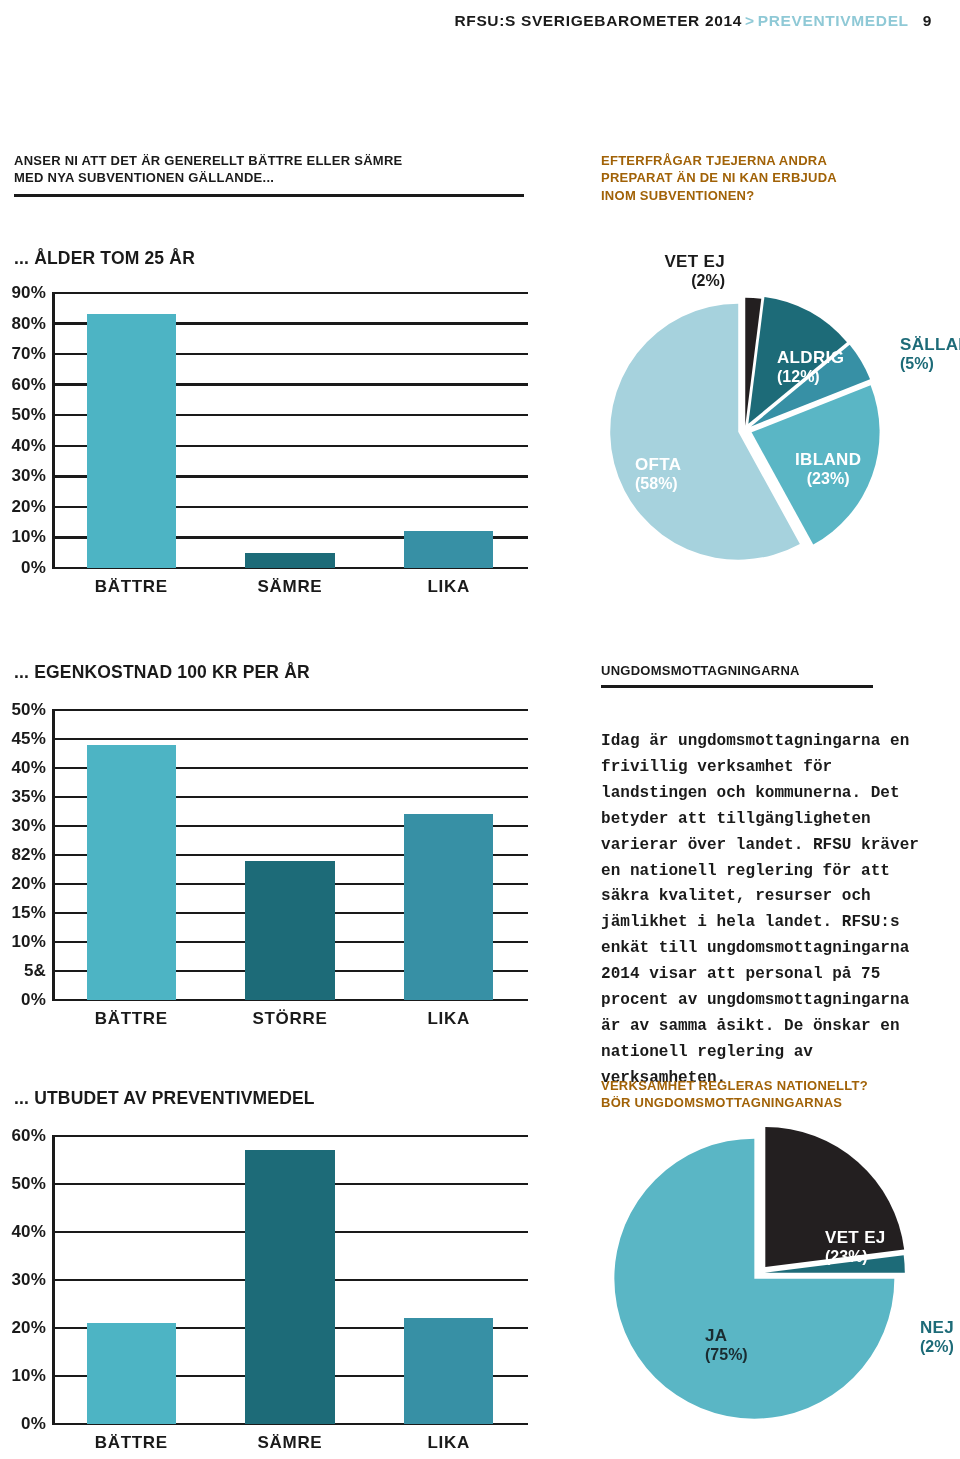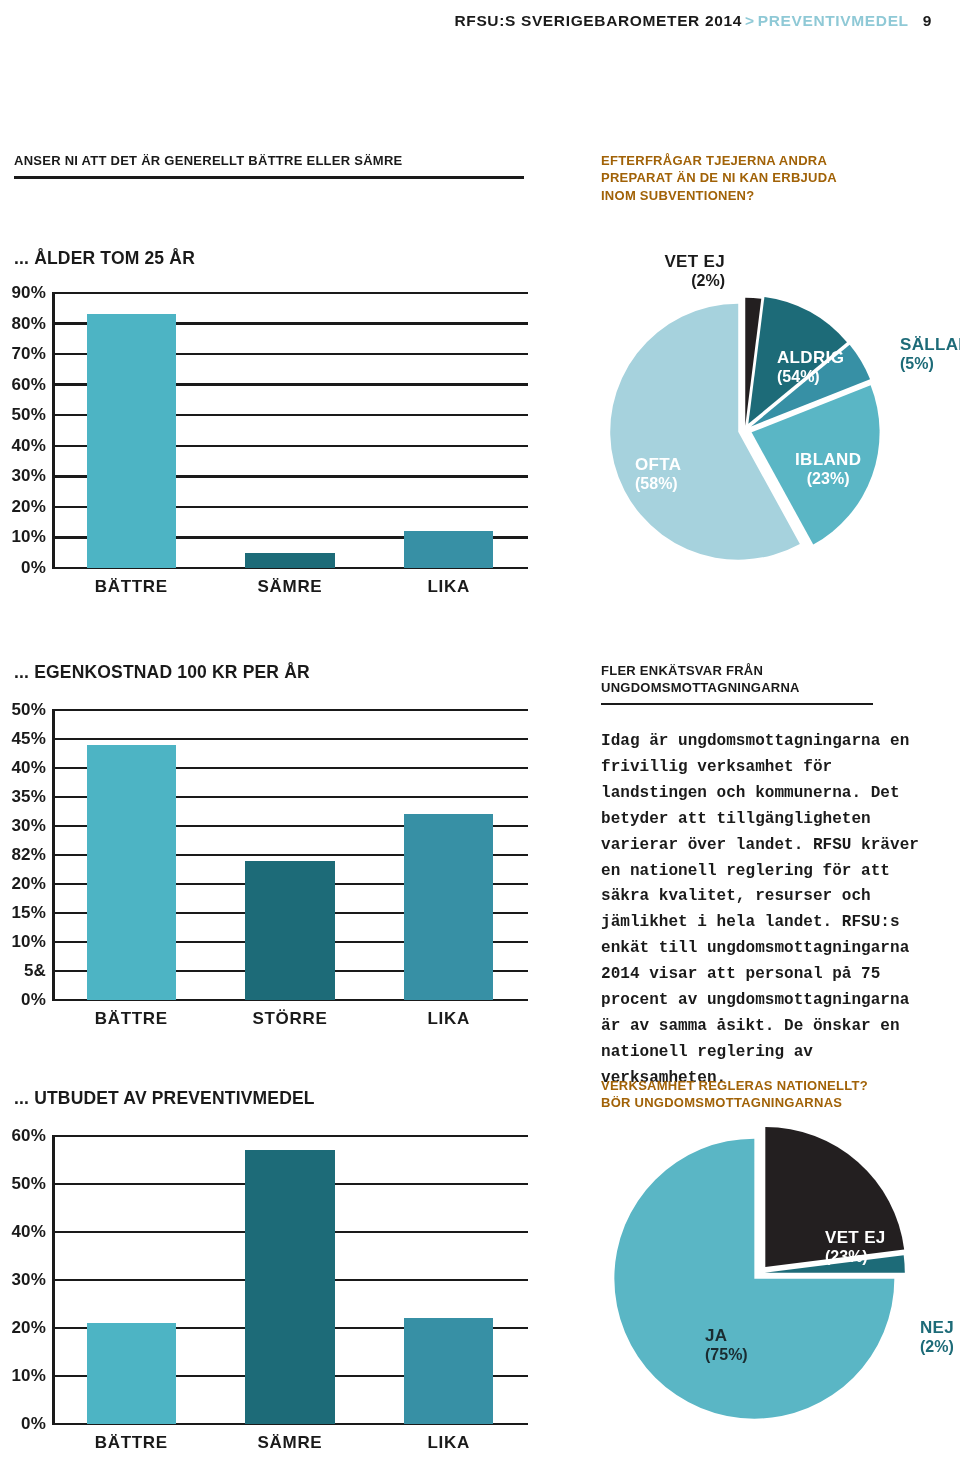--- a/index.html
+++ b/index.html
@@ -61,20 +61,21 @@
 </style>
 </head>
 <body>
 
 <div class="pg-header">
   <span class="hdr-dark">RFSU:S SVERIGEBAROMETER 2014</span><span class="hdr-chev">&gt;</span><span class="hdr-accent">PREVENTIVMEDEL</span><span class="hdr-page">9</span>
 </div>
 
 <div style="position:absolute;left:14px;top:152px;width:510px;">
   <div class="q-head dark">ANSER NI ATT DET ÄR GENERELLT BÄTTRE ELLER SÄMRE</div>
+  <div class="q-head dark">MED NYA SUBVENTIONEN GÄLLANDE...</div>
   <div class="rule" style="margin-top:7px;width:510px;"></div>
 </div>
 
 <div style="position:absolute;left:601px;top:152px;width:350px;">
   <div class="q-head teal">EFTERFRÅGAR TJEJERNA ANDRA</div>
   <div class="q-head teal">PREPARAT ÄN DE NI KAN ERBJUDA</div>
   <div class="q-head teal">INOM SUBVENTIONEN?</div>
 </div>
 
 <div class="barchart" id="chart0" style="left:0;top:248px;width:540px;height:345px;">
@@ -120,21 +121,21 @@
       <path d="M 156.58616538267958 132.37116544171704 L 275.5975555763758 85.25122269807827 A 128 128 0 0 1 218.25063566769916 244.53842048733156 Z" fill="#5ab6c5"></path>
       <path d="M 143.2199178720996 131.74082921015398 L 204.8843881571192 243.9080842557685 A 128 128 0 1 1 143.21991787209956 3.7408292101539757 Z" fill="#a6d2dd"></path>
     </svg>
   <div>
       <div class="pie-lbl" style="left: 130px; top: -48px; color: rgb(26, 26, 26); text-align: right; transform: translateX(-100%);">
         <span class="l1">VET EJ</span>
         <span class="l2">(2%)</span>
       </div>
       <div class="pie-lbl" style="left: 182px; top: 48px; color: rgb(255, 255, 255);">
         <span class="l1">ALDRIG</span>
-        <span class="l2">(54%)</span>
+        <span class="l2">(12%)</span>
       </div>
       <div class="pie-lbl" style="left: 305px; top: 35px; color: rgb(29, 107, 120);">
         <span class="l1">SÄLLAN</span>
         <span class="l2">(5%)</span>
       </div>
       <div class="pie-lbl" style="left: 200px; top: 150px; color: rgb(255, 255, 255); text-align: center;">
         <span class="l1">IBLAND</span>
         <span class="l2">(23%)</span>
       </div>
       <div class="pie-lbl" style="left: 40px; top: 155px; color: rgb(255, 255, 255);">
@@ -175,21 +176,20 @@
     <div class="ylabel" style="top: 164px; left: 0px; width: 46px;">30%</div>
     <div class="ylabel" style="top: 193px; left: 0px; width: 46px;">82%</div>
     <div class="ylabel" style="top: 222px; left: 0px; width: 46px;">20%</div>
     <div class="ylabel" style="top: 251px; left: 0px; width: 46px;">15%</div>
     <div class="ylabel" style="top: 280px; left: 0px; width: 46px;">10%</div>
     <div class="ylabel" style="top: 309px; left: 0px; width: 46px;">5&amp;</div>
     <div class="ylabel" style="top: 338px; left: 0px; width: 46px;">0%</div>
   </div>
 
 <div style="position:absolute;left:601px;top:662px;width:340px;">
-  <div class="q-head dark">FLER ENKÄTSVAR FRÅN</div>
   <div class="q-head dark">UNGDOMSMOTTAGNINGARNA</div>
   <div class="rule" style="margin-top:6px;width:272px;height:2.5px;"></div>
 </div>
 <div class="bodycopy" style="left:601px;top:729px;width:320px;">Idag är ungdomsmottagningarna en frivillig verksamhet för landstingen och kommunerna. Det betyder att tillgängligheten varierar över landet. RFSU kräver en nationell reglering för att säkra kvalitet, resurser och jämlikhet i hela landet. RFSU:s enkät till ungdomsmottagningarna 2014 visar att personal på 75 procent av ungdomsmottagningarna är av samma åsikt. De önskar en nationell reglering av verksamheten.</div>
 
 <div style="position:absolute;left:601px;top:1077px;width:350px;">
   <div class="q-head teal">VERKSAMHET REGLERAS NATIONELLT?</div>
   <div class="q-head teal">BÖR UNGDOMSMOTTAGNINGARNAS</div>
 </div>
 

